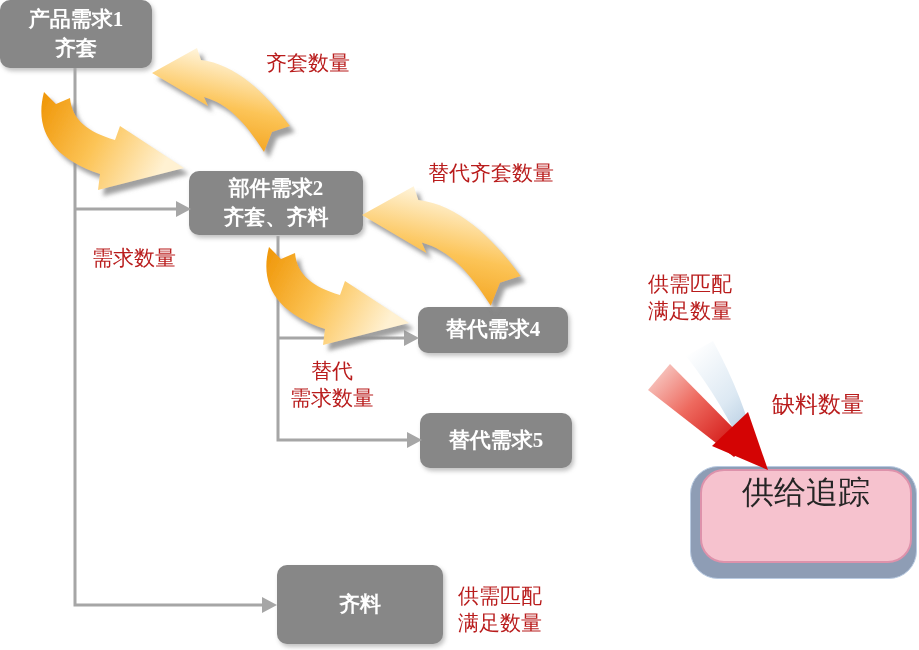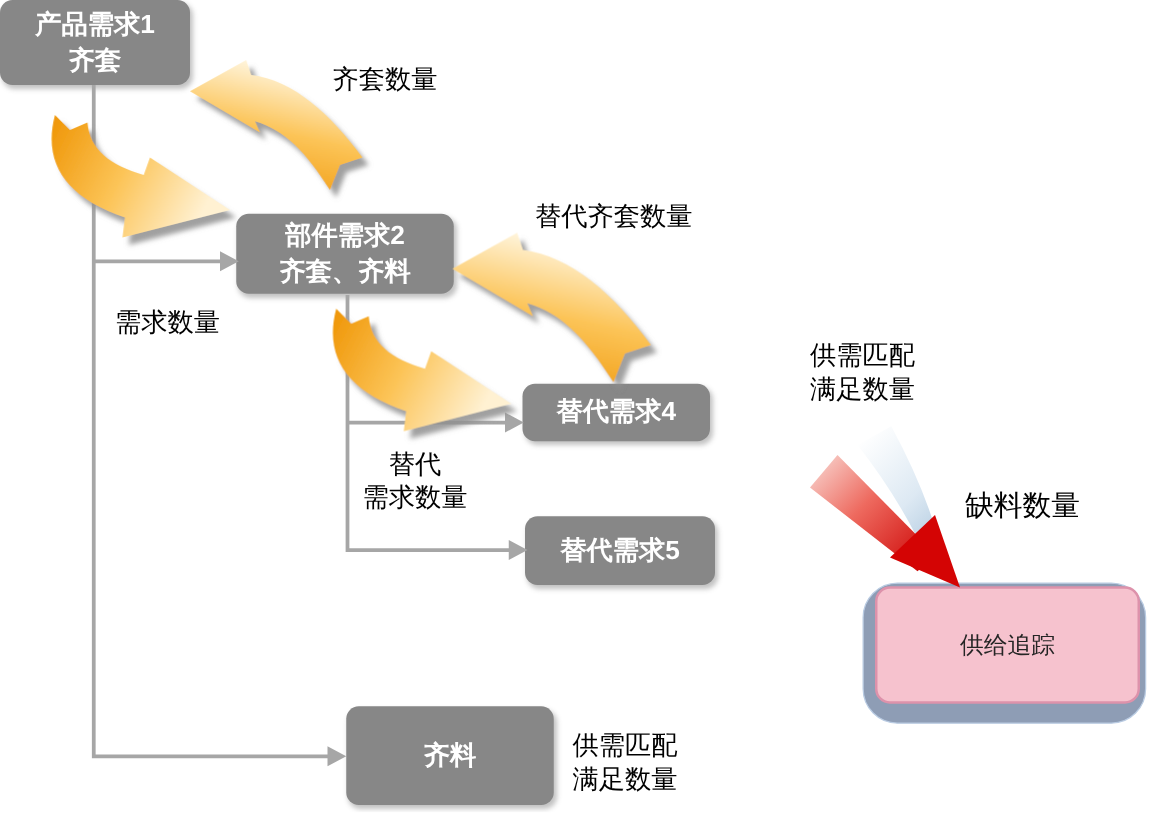--- a/index.html
+++ b/index.html
@@ -1,44 +1,44 @@
 <!DOCTYPE html>
 <html><head>
 <meta charset="utf-8">
 <style>
   html,body{margin:0;padding:0;background:#ffffff;}
   #stage{
     position:relative;width:919px;height:650px;overflow:hidden;background:#ffffff;
-    font-family:Liberation Sans, sans-serif;
+    font-family:Liberation Serif, serif;
   }
   .box{
     position:absolute;background:#878787;color:#ffffff;border-radius:10px;
     display:flex;flex-direction:column;align-items:center;justify-content:center;
     font-weight:bold;font-size:21px;line-height:1.4;text-align:center;
     box-shadow:2px 3px 4px rgba(120,120,120,.45);z-index:1;
   }
   .box span{display:block;}
   .lbl{
-    position:absolute;color:#000000;font-size:21px;line-height:1.3;z-index:2;
+    position:absolute;color:#b91c1c;font-size:21px;line-height:1.3;z-index:2;
     white-space:nowrap;
   }
   .lbl span{display:block;}
   .lbl.center{text-align:center;}
   #arrow-layer{
     position:absolute;left:0;top:0;width:919px;height:650px;z-index:5;pointer-events:none;
   }
   .supply-shadow{
     position:absolute;left:690px;top:466px;width:225px;height:111px;
     background:#8E9DB5;border:1px solid #B9CBE2;border-radius:28px;z-index:1;
   }
   .supply-box{
     position:absolute;left:700px;top:469px;width:208px;height:90px;
-    background:#F6C2CE;border:2px solid #DD92AB;border-radius:12px;
-    display:flex;align-items:center;justify-content:center;
-    font-size:19px;color:#252525;z-index:2;
+    background:#F6C2CE;border:2px solid #DD92AB;border-radius:24px;
+    display:flex;align-items:flex-start;justify-content:center;
+    font-size:32px;color:#252525;z-index:2;
   }
 </style>
 </head>
 <body>
 
 <div id="stage">
 
   <div class="box" style="left:0;top:0;width:152px;height:68px">
     <span>产品需求1</span>
     <span>齐套</span>

